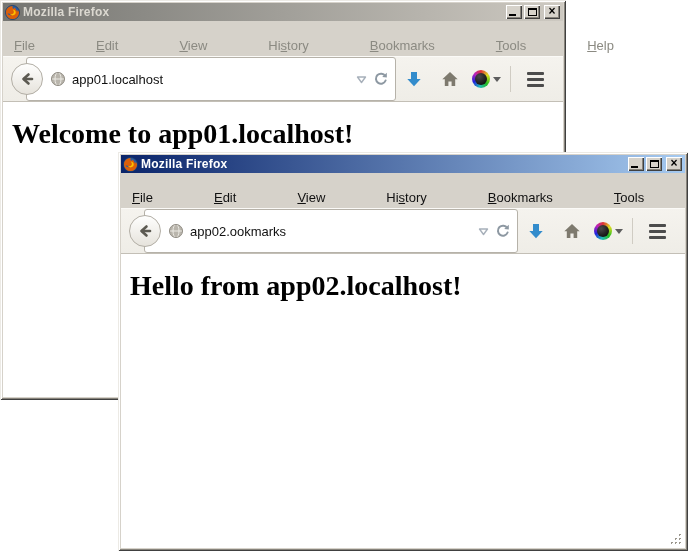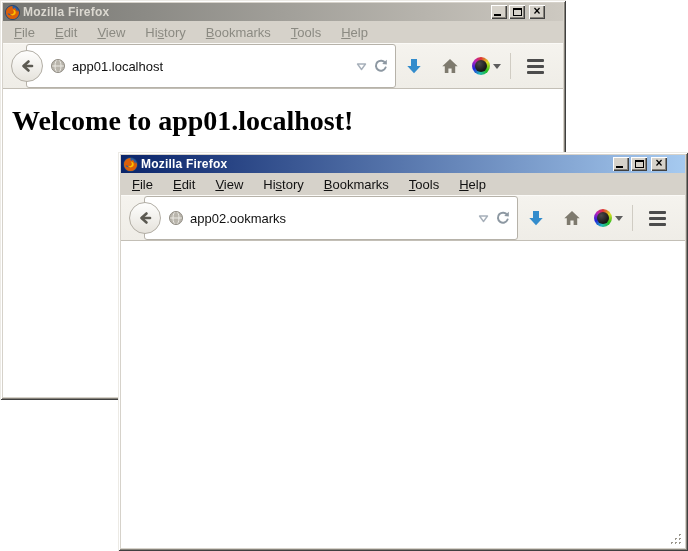--- a/index.html
+++ b/index.html
@@ -24,22 +24,22 @@
   }
   .win-inner { display: flex; flex-direction: column; height: 100%; }
 
   
   .titlebar {
     height: 18px;
     flex: 0 0 18px;
     display: flex;
     align-items: center;
     gap: 3px;
-    padding: 0 18px 0 2px;
-    margin-bottom: 0;
+    padding: 0 3px 0 2px;
+    margin-bottom: 13px;
   }
   .titlebar.active  { background: linear-gradient(to right, #0a246a, #a6caf0); }
   .titlebar.inactive{ background: linear-gradient(to right, #757571, #cdc9c1); }
   .title-text {
     flex: 1;
     font-size: 12px;
     font-weight: bold;
     letter-spacing: .2px;
     white-space: nowrap;
     overflow: hidden;
@@ -65,20 +65,21 @@
   .glyph-max { width: 9px; height: 8px; border: 1px solid #000; border-top-width: 2px; background: transparent; margin-bottom: 1px; }
 
   
   .menubar {
     flex: 0 0 22px;
     display: flex;
     align-items: center;
     padding-left: 5px;
     font-size: 13px;
     background: #d6d2ca;
+    gap: 41px;
   }
   .menu-item { padding: 2px 6px; margin-right: 8px; white-space: nowrap; }
   .menu-item .mkey { text-decoration: underline; }
   .menubar.inactive .menu-item { color: #8b8a82; }
   .menubar.active   .menu-item { color: #111111; }
 
   
   .navbar {
     flex: 0 0 42px;
     background: linear-gradient(#f5f3ee, #efede7);
@@ -320,20 +321,21 @@
       </div>
       <div class="separator"></div>
       <div class="tool-btn hamburger">
         <span></span>
           <span></span>
           <span></span>
       </div>
     </div>
 
     <div class="content">
+      <h1>Hello from app02.localhost!</h1>
       <svg class="resize-grip" width="14" height="14" viewBox="0 0 14 14">
         <g fill="#9a968d">
           <rect x="10" y="2" width="2" height="2"></rect>
           <rect x="6" y="6" width="2" height="2"></rect>
             <rect x="10" y="6" width="2" height="2"></rect>
           <rect x="2" y="10" width="2" height="2"></rect>
             <rect x="6" y="10" width="2" height="2"></rect>
             <rect x="10" y="10" width="2" height="2"></rect>
         </g>
         <g fill="#ffffff">

